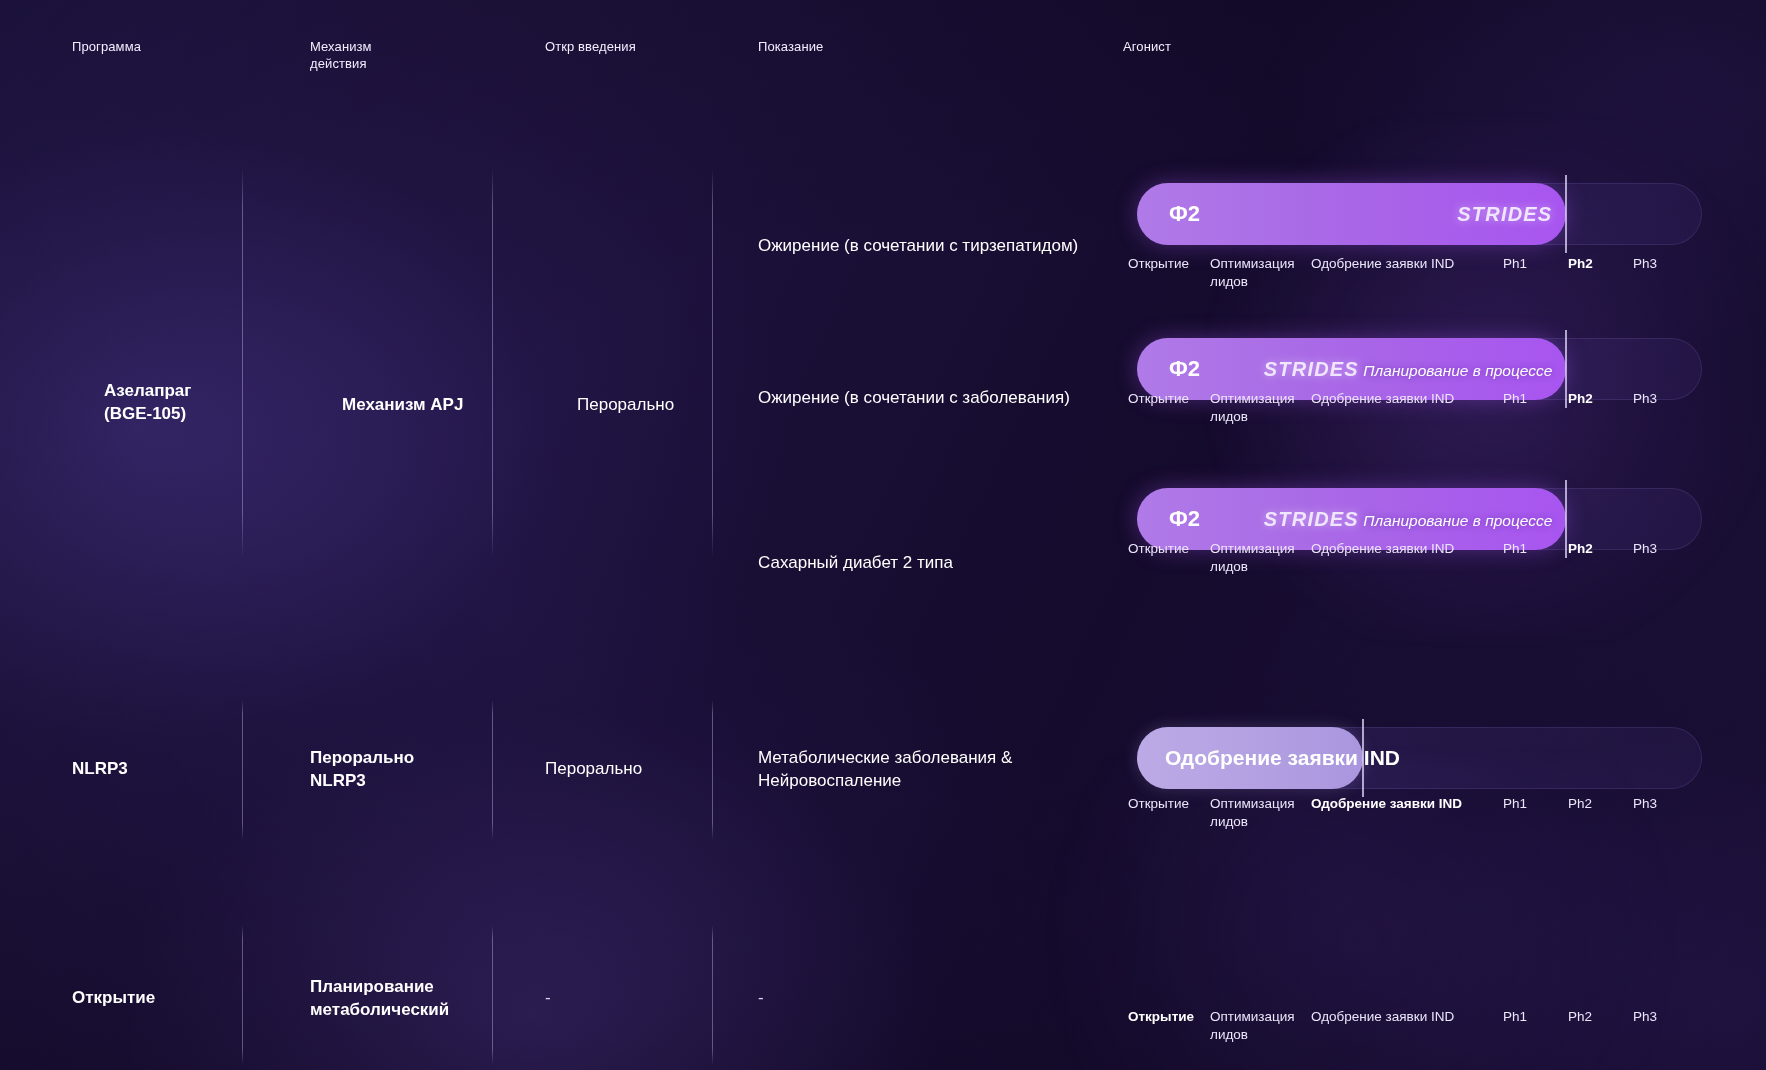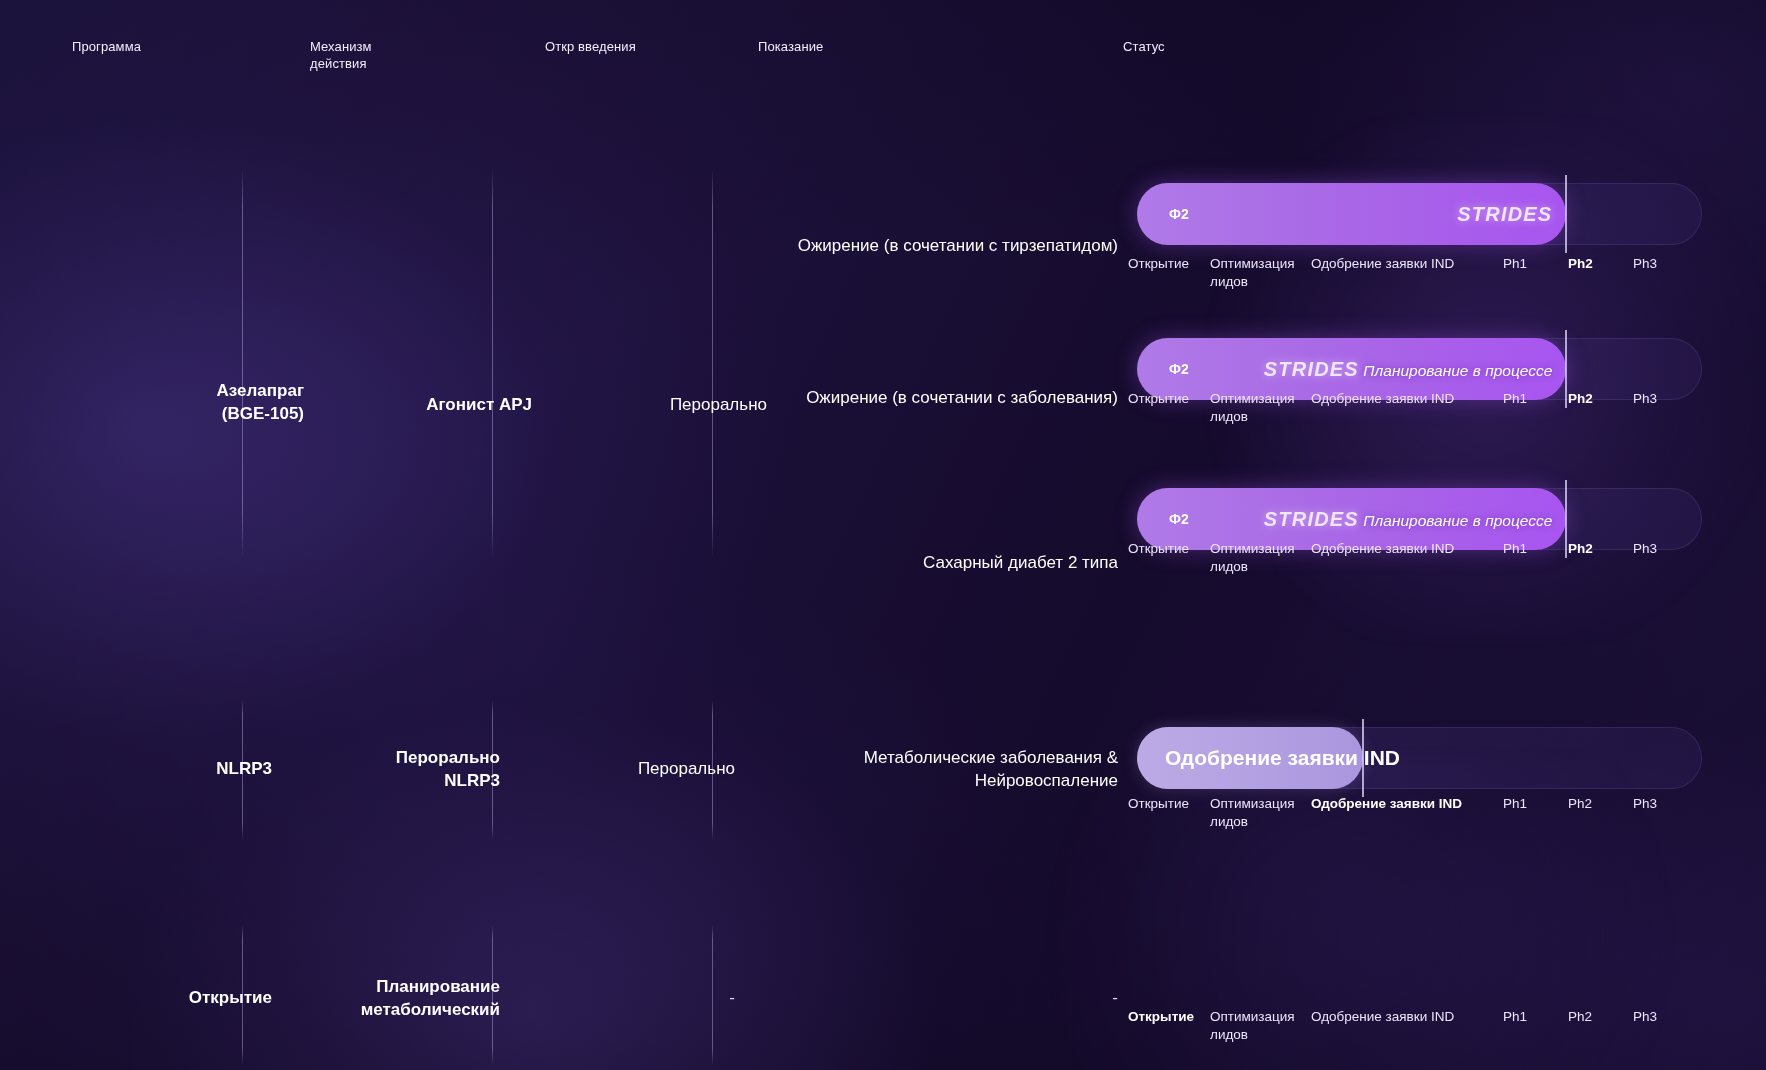--- a/index.html
+++ b/index.html
@@ -72,21 +72,21 @@
     position: absolute;
     width: 1px;
     background: linear-gradient(to bottom,
       rgba(255,255,255,0) 0%,
       rgba(196,180,240,0.42) 10%,
       rgba(196,180,240,0.42) 88%,
       rgba(255,255,255,0) 100%);
   }
 
   
-  .row { position: absolute; left: 0; width: 100%; text-align: right; }
+  .row { position: absolute; left: 0; width: 100%; }
 
   .cell {
     position: absolute;
     font-size: 17px;
     line-height: 1.35;
     color: #ffffff;
     white-space: pre-line;
   }
   .cell.bold { font-weight: bold; }
   .cell.program    { left: 72px;  width: 200px; }
@@ -134,21 +134,21 @@
     right: -1px; top: -8px; bottom: -8px;
     width: 2px;
     background: rgba(226,215,250,0.75);
   }
 
   .fill-label {
     font-weight: bold;
     color: #ffffff;
     white-space: nowrap;
   }
-  .fill-label.ph { font-size: 14px; margin-left: 32px; }
+  .fill-label.ph { font-size: 22px; margin-left: 32px; }
   .fill-label.wide { font-size: 21px; margin-left: 28px; }
   .fill-label.small { font-size: 20px; margin-left: 18px; }
 
   
   .brand-block {
     position: absolute;
     right: 14px;
     top: 50%;
     transform: translateY(-50%);
     text-align: right;
@@ -205,39 +205,39 @@
 <div class="bg-vignette"></div>
 
 <div class="page">
 
   <div class="header">
     <div class="hcell c1">Программа</div>
     <div class="hcell c2">Механизм
 действия</div>
     <div class="hcell c3">Откр введения</div>
     <div class="hcell c4">Показание</div>
-    <div class="hcell c5">Статус</div>
+    <div class="hcell c5">Агонист</div>
   </div>
 
   <div class="divider" style="left:242px; top:168px; height:390px;"></div>
   <div class="divider" style="left:492px; top:168px; height:390px;"></div>
   <div class="divider" style="left:712px; top:168px; height:390px;"></div>
 
   <div class="divider" style="left:242px; top:700px; height:140px;"></div>
   <div class="divider" style="left:492px; top:700px; height:140px;"></div>
   <div class="divider" style="left:712px; top:700px; height:140px;"></div>
 
   <div class="divider" style="left:242px; top:925px; height:140px;"></div>
   <div class="divider" style="left:492px; top:925px; height:140px;"></div>
   <div class="divider" style="left:712px; top:925px; height:140px;"></div>
 
   <div class="row" style="top:0; height:600px;margin-left:32px;">
     <div class="cell program bold" style="top:380px;">Азелапраг
 (BGE-105)</div>
-    <div class="cell mechanism bold" style="top:394px;">Агонист APJ</div>
+    <div class="cell mechanism bold" style="top:394px;">Механизм APJ</div>
     <div class="cell route" style="top:394px;">Перорально</div>
   </div>
 
   <div class="row" style="top:180px; height:120px;">
     <div class="cell indication" style="top:55px;">Ожирение (в сочетании с тирзепатидом)</div>
   </div>
   <div class="status" style="top:183px;">
     <div class="track">
       <div class="fill phase2" style="width:76%;">
         <span class="fill-label ph">Ф2</span>

